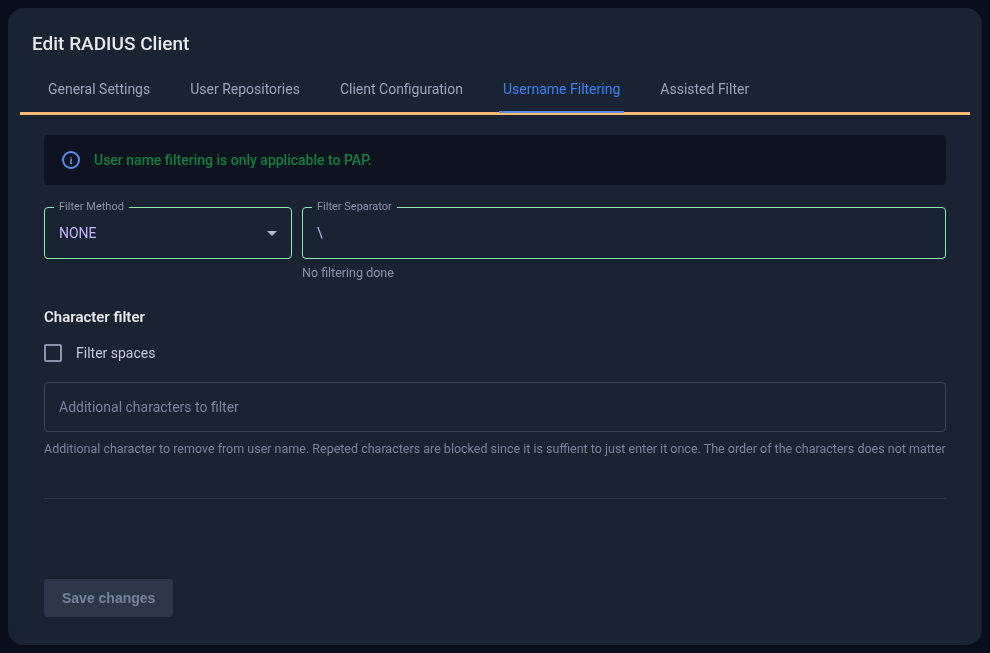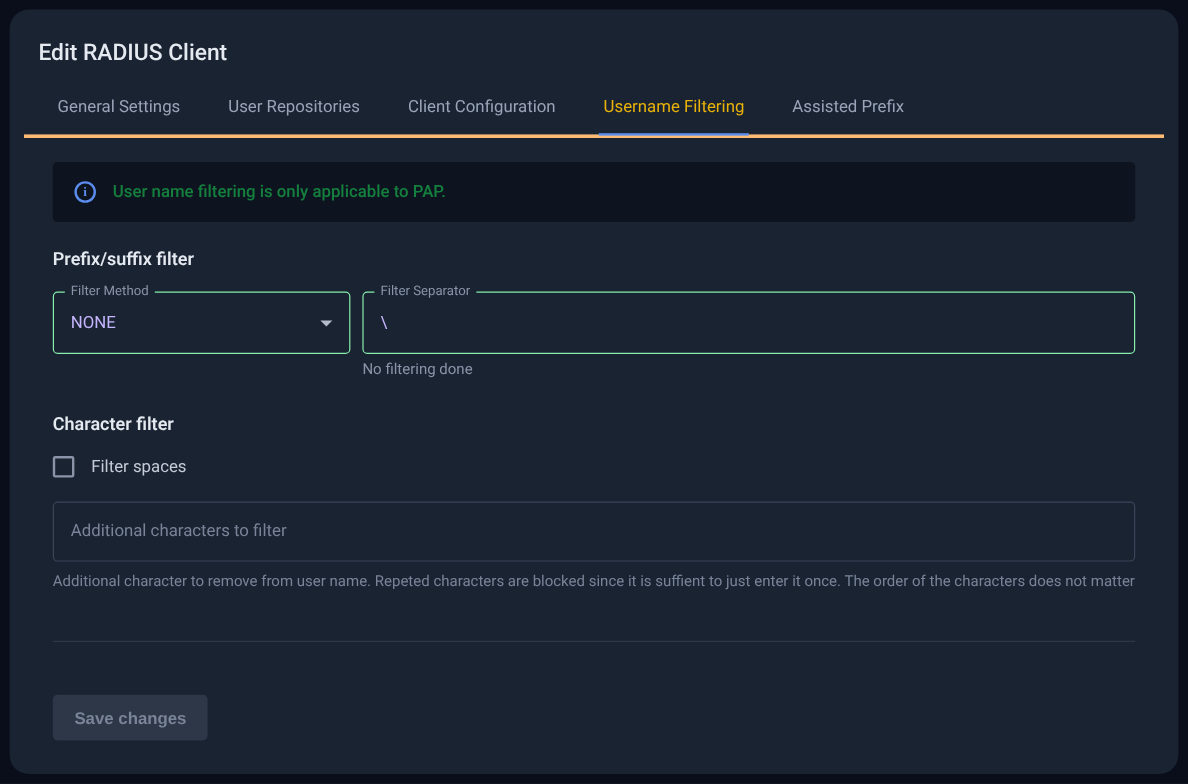--- a/index.html
+++ b/index.html
@@ -39,21 +39,21 @@
     }
     .tab {
       color: #9aa4b8;
       font-size: 14px;
       padding: 10px 4px 14px 4px;
       cursor: pointer;
       border-bottom: 2px solid transparent;
       margin-bottom: -1px;
     }
     .tab.active {
-      color: #eab308;
+      color: #3b82f6;
       border-bottom: 2px solid #5b8def;
     }
     .content {
       padding: 20px 36px 0 36px;
       flex: 1;
       overflow: auto;
     }
     .info-banner {
       background: #0d1420;
       border-radius: 4px;
@@ -206,31 +206,30 @@
 <body>
 
 <div class="panel">
   <h1 class="page-title">Edit RADIUS Client</h1>
 
   <div class="tabs">
     <div class="tab">General Settings</div>
     <div class="tab">User Repositories</div>
     <div class="tab">Client Configuration</div>
     <div class="tab active">Username Filtering</div>
-    <div class="tab">Assisted Prefix</div>
+    <div class="tab">Assisted Filter</div>
   </div>
 
   <div class="content">
 
     <div class="info-banner">
       <div class="info-icon">i</div>
       <div class="info-text">User name filtering is only applicable to PAP.</div>
     </div>
 
-    <div class="section-heading">Prefix/suffix filter</div>
 
     <div class="row">
       <div class="field-wrap small">
         <div class="float-label">Filter Method</div>
         <div class="select-box">
           <span>NONE</span>
           <span class="caret"></span>
         </div>
       </div>
       <div class="field-wrap grow">

